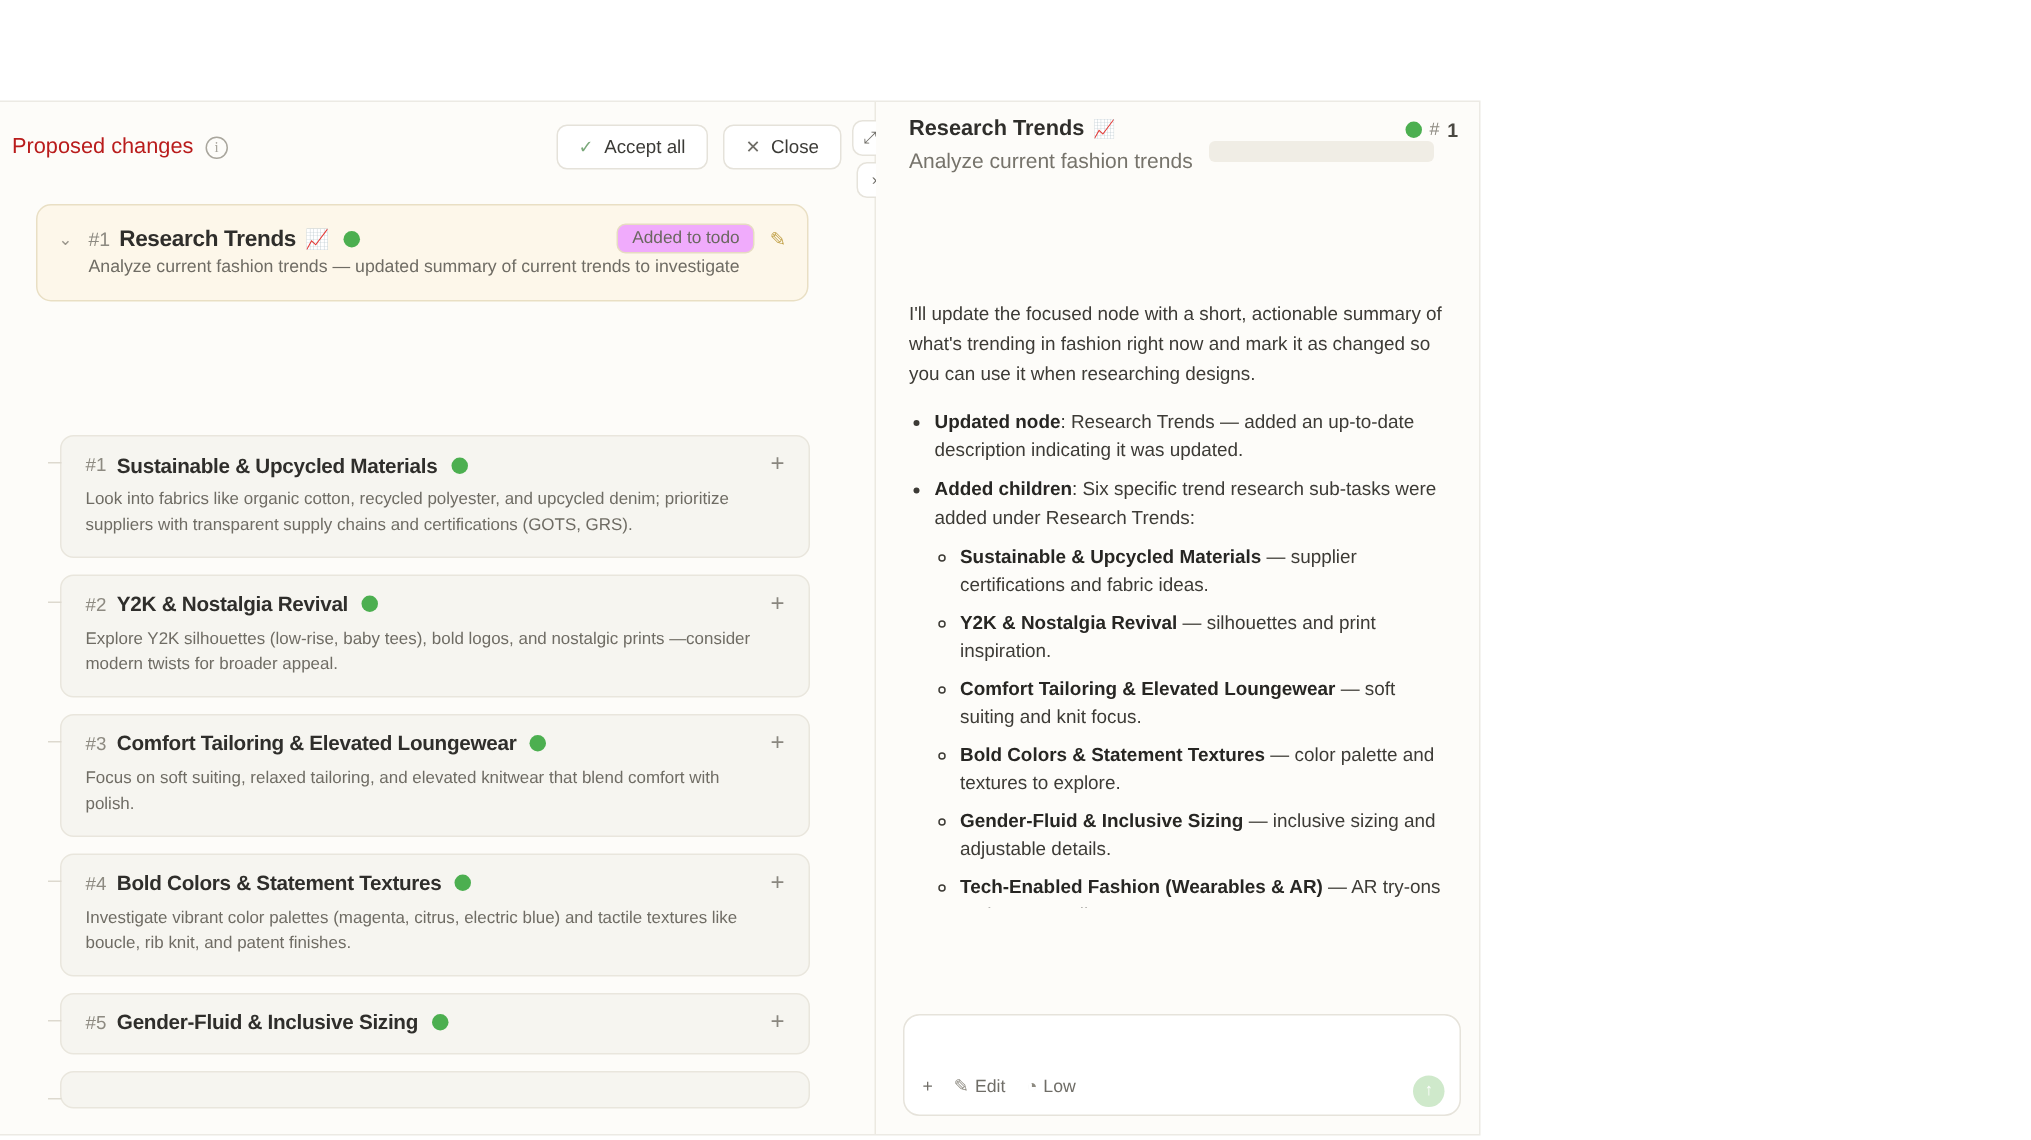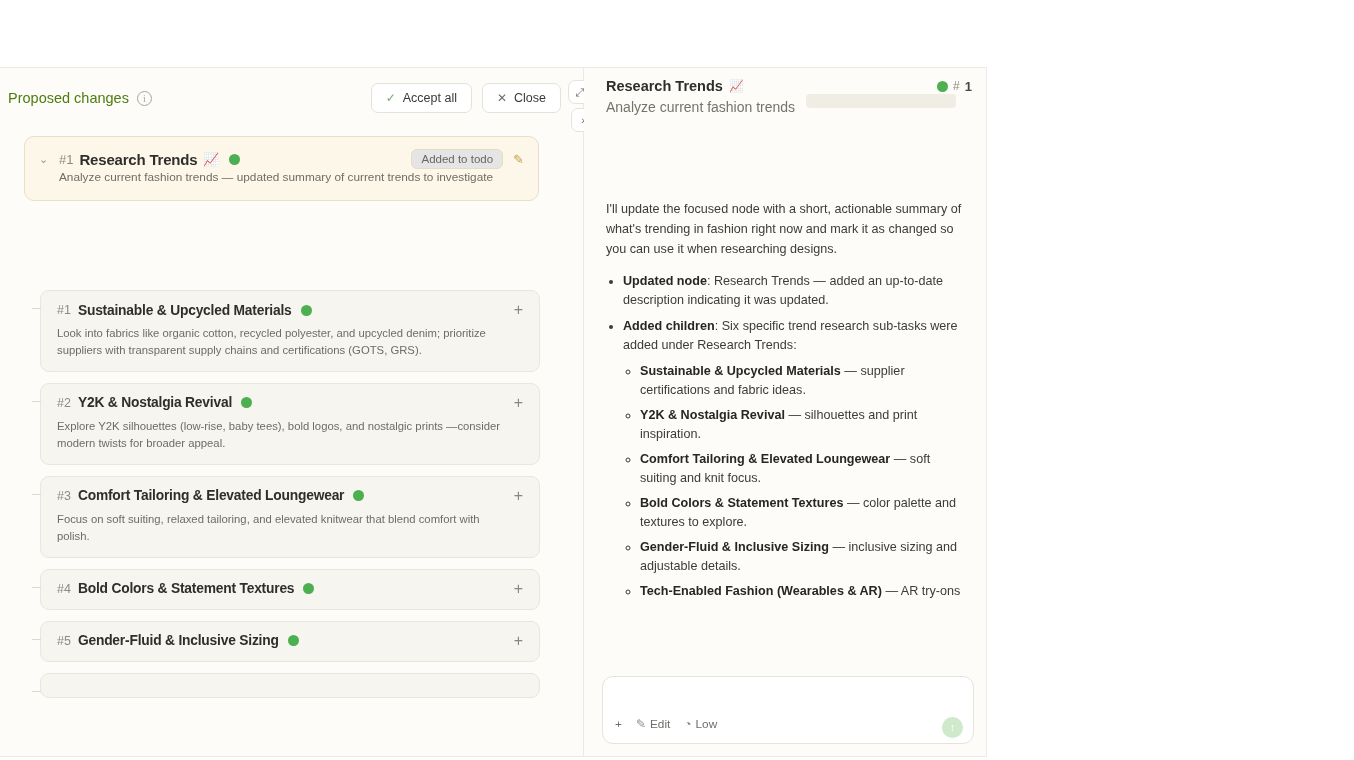--- a/index.html
+++ b/index.html
@@ -29,21 +29,21 @@
   
   .left-pane {
     position: absolute; left: 0; top: 0; width: 583px; height: 688px;
     background: #fdfcf9; overflow: hidden;
   }
   .left-header {
     position: absolute; left: 0; top: 0; width: 583px; height: 60px;
     display: flex; align-items: center; padding: 0 22px 0 8px;
   }
   .proposed-title {
-    font-size: 14.5px; color: #4d7c0f; font-weight: 400;
+    font-size: 14.5px; color: #b91c1c; font-weight: 400;
   }
   .info-icon {
     margin-left: 8px; width: 15px; height: 15px; border-radius: 50%;
     border: 1.2px solid #a9a69d; color: #a9a69d;
     font-size: 10px; line-height: 13px; text-align: center;
     font-family: "Liberation Serif", serif; display: inline-block;
   }
   .header-actions { margin-left: auto; display: flex; gap: 10px; }
   .hbtn {
     display: flex; align-items: center; gap: 7px;
@@ -68,21 +68,21 @@
   .root-title {
     font-size: 15px; font-weight: 700; color: #2f2e2b; letter-spacing: -.2px;
   }
   .emoji { margin-left: 6px; font-size: 13px; }
   .dot-green {
     display: inline-block; width: 11px; height: 11px; border-radius: 50%;
     background: #4caf50; margin-left: 9px; vertical-align: middle;
   }
   .badge-todo {
     margin-left: auto; font-size: 11.5px; color: #6a6760;
-    background: #e5e5e5; border: 1px solid #e6dcc2; border-radius: 6px;
+    background: #f0abfc; border: 1px solid #e6dcc2; border-radius: 6px;
     padding: 3px 9px;
   }
   .pencil { margin-left: 10px; color: #c2a24a; font-size: 13px; }
   .root-desc {
     font-size: 11.8px; color: #6f6c64; line-height: 1.45;
     padding-left: 20px;
   }
 
   
   .children { position: absolute; left: 40px; top: 222px; width: 500px; }
@@ -249,20 +249,21 @@
           <div class="child-desc">Focus on soft suiting, relaxed tailoring, and elevated knitwear that blend comfort with polish.</div>
         </div>
 
         <div class="child">
           <div class="child-row">
             <span class="child-num">#4</span>
             <span class="child-title">Bold Colors &amp; Statement Textures</span>
             <span class="dot-green"></span>
             <span class="plus">+</span>
           </div>
+          <div class="child-desc">Investigate vibrant color palettes (magenta, citrus, electric blue) and tactile textures like boucle, rib knit, and patent finishes.</div>
         </div>
 
         <div class="child">
           <div class="child-row">
             <span class="child-num">#5</span>
             <span class="child-title">Gender-Fluid &amp; Inclusive Sizing</span>
             <span class="dot-green"></span>
             <span class="plus">+</span>
           </div>
         </div>

